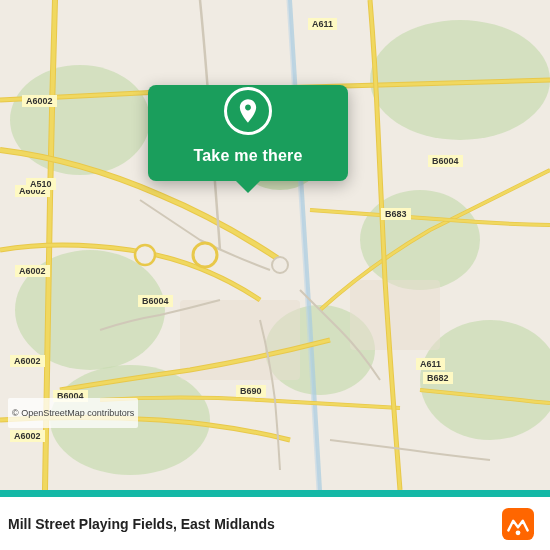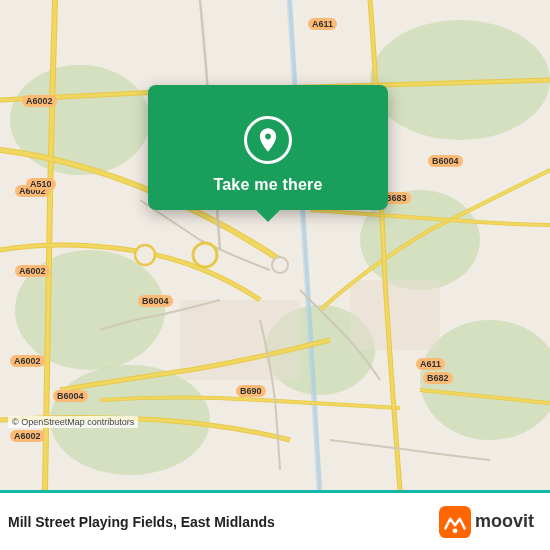--- a/index.html
+++ b/index.html
@@ -24,27 +24,27 @@
       position: absolute;
       top: 0; left: 0;
       width: 100%; height: 100%;
     }
 
     
     #popup-card {
       position: absolute;
       top: 85px;
       left: 148px;
-      width: 240px;
+      width: 200px;
       background: #1a9e5c;
       border-radius: 8px;
       display: flex;
       flex-direction: column;
       align-items: center;
-      padding: 31px 16px 16px;
+      padding: 2px 16px 16px;
       box-shadow: 0 4px 16px rgba(0,0,0,0.3);
       cursor: pointer;
     }
 
     #popup-card::after {
       content: '';
       position: absolute;
       bottom: -12px;
       left: 50%;
       transform: translateX(-50%);
@@ -78,21 +78,21 @@
 
     
     #bottom-bar {
       width: 550px;
       height: 60px;
       background: white;
       display: flex;
       align-items: center;
       justify-content: space-between;
       padding: 0 16px 0 8px;
-      border-top: 3px solid #14b8a6;
+      border-top: 7px solid #14b8a6;
     }
 
     #location-info {
       display: flex;
       flex-direction: column;
       justify-content: center;
     }
 
     #location-name {
       font-size: 14px;
@@ -117,29 +117,29 @@
       color: #333;
     }
 
     #osm-credit {
       position: absolute;
       bottom: 62px;
       left: 8px;
       font-size: 9px;
       color: #444;
       background: rgba(255,255,255,0.75);
-      padding: 1px 4px;
+      padding: 10px 4px;
       border-radius: 2px;
     }
 
     
     .road-badge {
       position: absolute;
-      background: #fdba74;
-      border-radius: 6px;
+      background: #fef9c3;
+      border-radius: 0;
       font-size: 9px;
       font-weight: bold;
       color: #333;
       padding: 1px 4px;
     }
   </style>
 </head>
 <body>
 
 <div id="map-container">
@@ -212,21 +212,21 @@
   <div class="road-badge" style="top:185px;left:15px">A6002</div>
   <div class="road-badge" style="top:265px;left:15px">A6002</div>
   <div class="road-badge" style="top:355px;left:10px">A6002</div>
   <div class="road-badge" style="top:430px;left:10px">A6002</div>
   <div class="road-badge" style="top:178px;left:26px">A510</div>
   <div class="road-badge" style="top:18px;left:308px">A611</div>
   <div class="road-badge" style="top:358px;left:416px">A611</div>
   <div class="road-badge" style="top:155px;left:428px">B6004</div>
   <div class="road-badge" style="top:295px;left:138px">B6004</div>
   <div class="road-badge" style="top:390px;left:53px">B6004</div>
-  <div class="road-badge" style="top:192px;left:381px">B683</div>
+  <div class="road-badge" style="top:208px;left:381px">B683</div>
   <div class="road-badge" style="top:385px;left:236px">B690</div>
   <div class="road-badge" style="top:372px;left:423px">B682</div>
 
   <div id="popup-card">
     <div id="location-icon-wrapper">
 
       <svg width="28" height="28" viewBox="0 0 24 24" fill="white">
         <path d="M12 2C8.13 2 5 5.13 5 9c0 5.25 7 13 7 13s7-7.75 7-13c0-3.87-3.13-7-7-7zm0 9.5c-1.38 0-2.5-1.12-2.5-2.5s1.12-2.5 2.5-2.5 2.5 1.12 2.5 2.5-1.12 2.5-2.5 2.5z"></path>
       </svg>
     </div>
@@ -240,15 +240,14 @@
   <div id="location-info">
     <span id="location-name">Mill Street Playing Fields, East Midlands</span>
   </div>
   <div id="moovit-logo">
 
     <svg id="moovit-icon" viewBox="0 0 40 40" xmlns="http://www.w3.org/2000/svg">
       <rect width="40" height="40" rx="8" fill="#ff6600"></rect>
       <path d="M8 28 L14 16 L20 24 L26 16 L32 28" stroke="white" stroke-width="3" fill="none" stroke-linecap="round" stroke-linejoin="round"></path>
       <circle cx="20" cy="31" r="3" fill="white"></circle>
     </svg>
-    <span id="moovit-text">moovit</span>
   </div>
 </div>
 
 </body></html>

